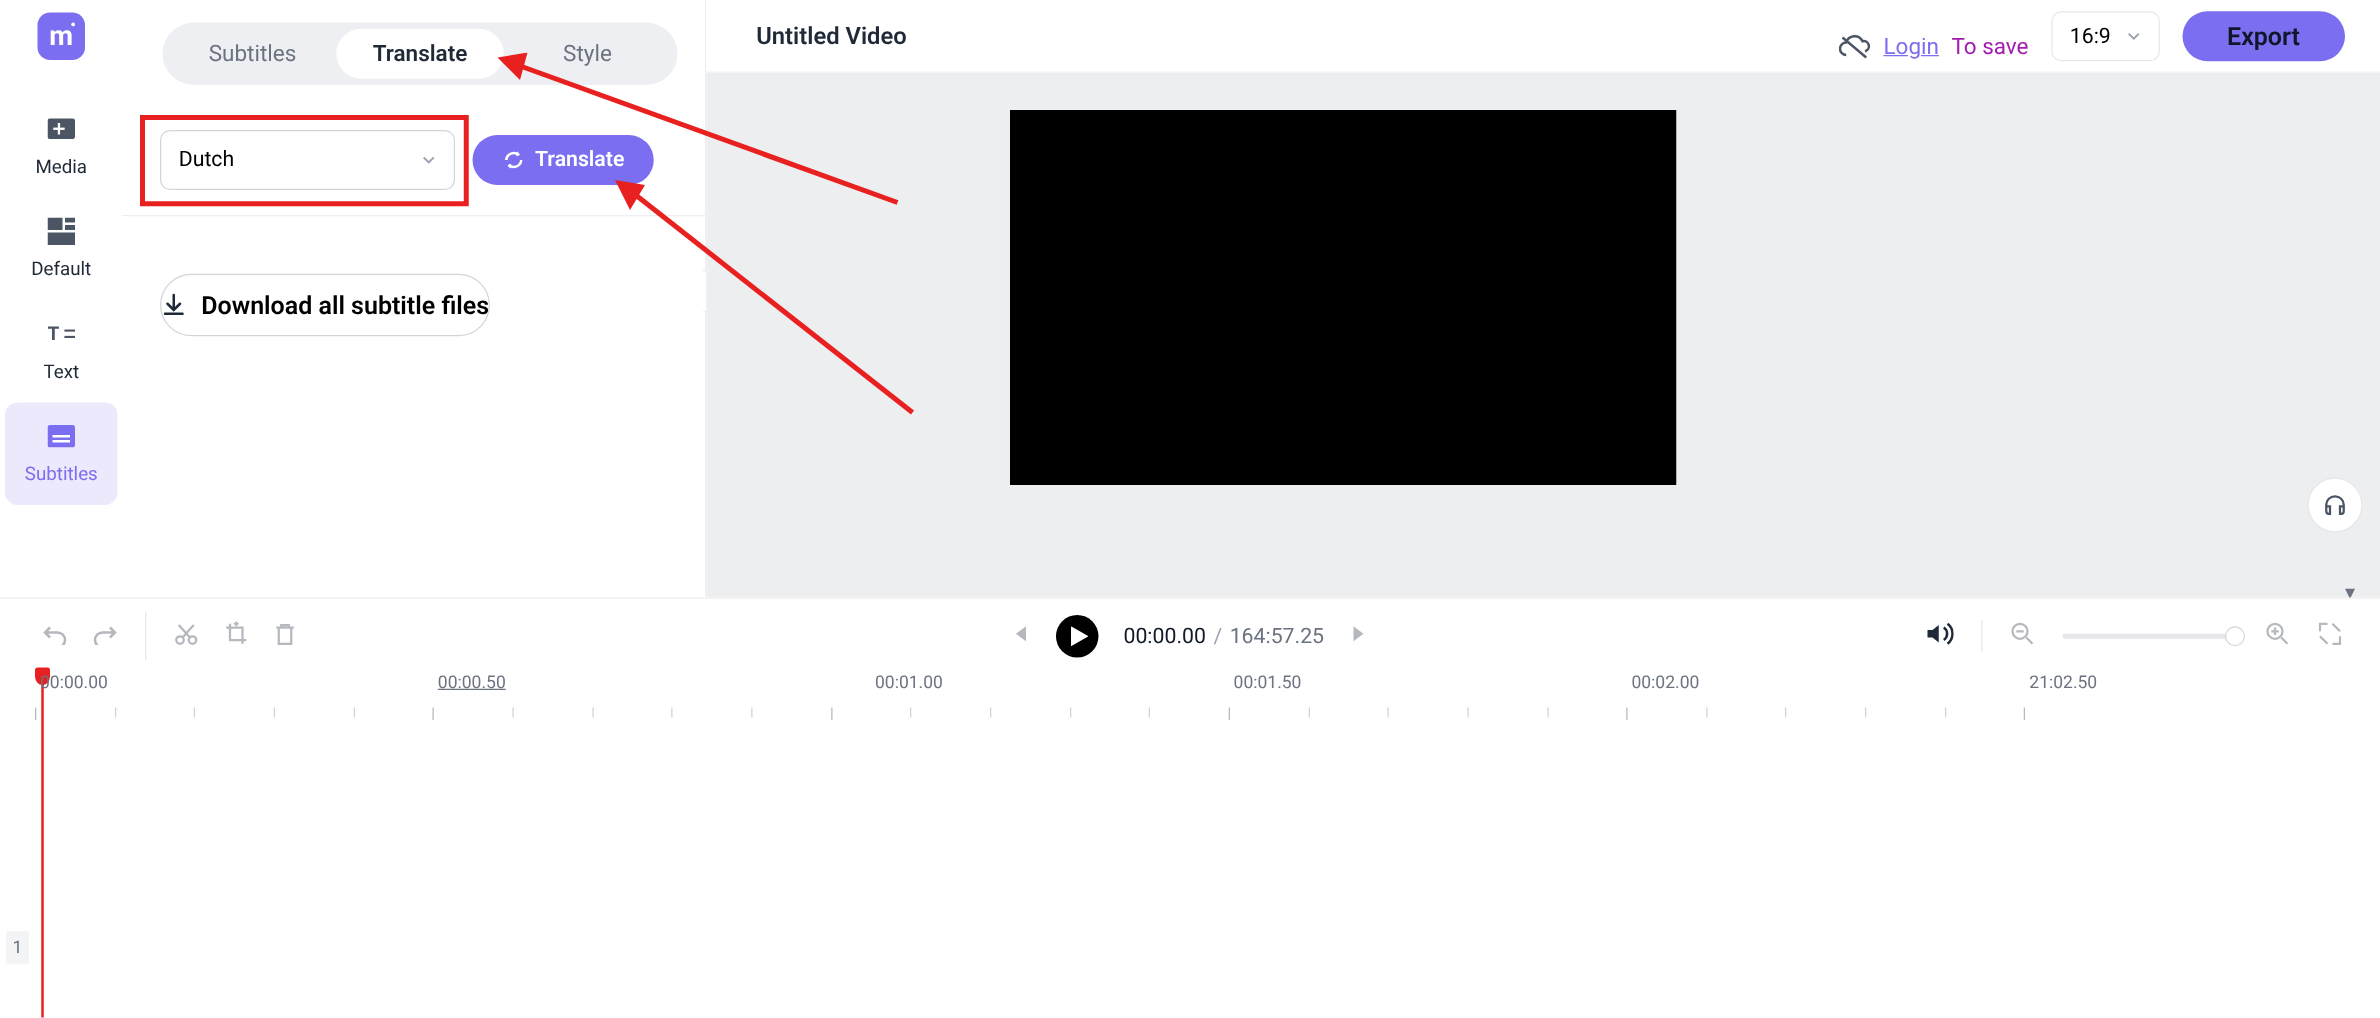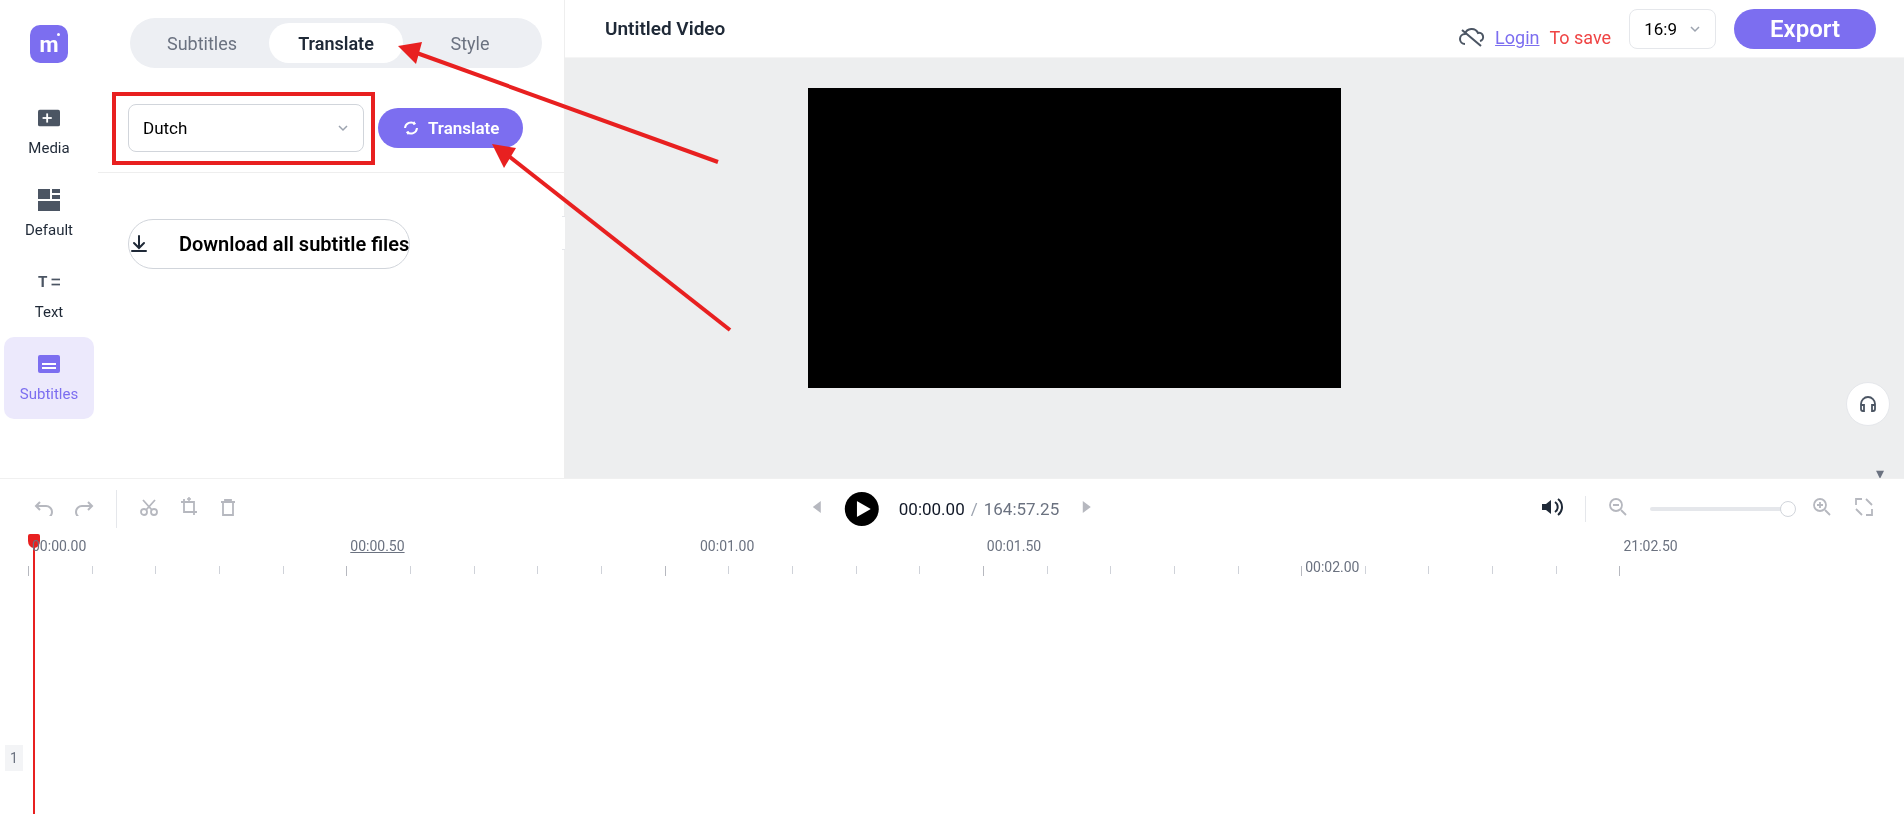--- a/index.html
+++ b/index.html
@@ -1,18 +1,18 @@
 <!DOCTYPE html>
 <html><head>
 <meta charset="utf-8">
 <style>
 * { box-sizing: border-box; margin: 0; padding: 0; font-family: -apple-system, BlinkMacSystemFont, "Segoe UI", Roboto, sans-serif; }
 body { background: #fff; overflow: hidden; width: 1904px; height: 814px; position: relative; }
 
-.left-sidebar { position: absolute; left: 0; top: 0; width: 98px; height: 478px; background: #fff; display: flex; flex-direction: column; align-items: center; padding-top: 25px; }
+.left-sidebar { position: absolute; left: 0; top: 0; width: 98px; height: 478px; background: #fff; display: flex; flex-direction: column; align-items: center; padding-top: 10px; }
 .logo { width: 38px; height: 38px; background: #7c6ef0; border-radius: 10px; display: flex; align-items: center; justify-content: center; margin-bottom: 28px; color: #fff; font-weight: bold; font-size: 22px; position: relative; }
 .logo::before { content: "m"; }
 .logo::after { content: ""; position: absolute; width: 3px; height: 3px; background: #fff; border-radius: 50%; top: 8px; right: 8px; }
 .sidebar-item { width: 90px; display: flex; flex-direction: column; align-items: center; padding: 16px 0; cursor: pointer; font-size: 15px; color: #1f2937; border-radius: 10px; }
 .sidebar-item.active { background: #ece9fc; color: #7c6ef0; }
 .sidebar-icon { width: 22px; height: 22px; margin-bottom: 10px; display: flex; align-items: center; justify-content: center; }
 
 .center-panel { position: absolute; left: 98px; top: 0; width: 467px; height: 478px; border-right: 1px solid #eee; }
 .tabs-container { padding: 18px 22px 0 32px; }
 .tabs-pill { background: #edeff3; border-radius: 25px; height: 50px; display: flex; align-items: center; padding: 5px; }
@@ -25,33 +25,33 @@
 .lang-select { width: 236px; height: 48px; border: 1px solid #d1d5db; border-radius: 8px; padding: 0 14px; display: flex; align-items: center; justify-content: space-between; font-size: 17px; background: #fff; cursor: pointer; }
 .translate-btn { height: 40px; padding: 0 24px; background: #7c6ef0; border: none; border-radius: 22px; color: #fff; font-size: 17px; font-weight: 600; display: flex; align-items: center; gap: 8px; cursor: pointer; }
 
 .lang-list { padding: 32px 30px 0 30px; }
 .lang-row { display: flex; align-items: center; gap: 14px; font-size: 18px; }
 .radio-on { width: 24px; height: 24px; border: 2px solid #7c6ef0; border-radius: 50%; display: flex; align-items: center; justify-content: center; }
 .radio-on::after { content: ""; width: 12px; height: 12px; background: #7c6ef0; border-radius: 50%; }
 .lang-name { color: #7c6ef0; }
 .default-badge { background: #d6e9fb; color: #5f8fd7; padding: 3px 10px; border-radius: 4px; font-size: 17px; }
 
-.download-btn { margin: 46px 30px 0 30px; height: 50px; border: 1px solid #d1d5db; border-radius: 28px; background: #fff; display: flex; align-items: center; justify-content: center; gap: 30px; font-size: 20px; font-weight: 600; cursor: pointer; }
+.download-btn { margin: 46px 30px 0 30px; height: 50px; border: 1px solid #d1d5db; border-radius: 28px; background: #fff; display: flex; align-items: center; justify-content: center; gap: 12px; font-size: 20px; font-weight: 600; cursor: pointer; }
 
 .collapse-handle { position: absolute; left: 562px; top: 216px; width: 10px; height: 34px; background: #fff; border: 1px solid #e5e7eb; border-left: none; border-radius: 0 6px 6px 0; display: flex; align-items: center; justify-content: center; color: #9ca3af; font-size: 12px; cursor: pointer; }
 
 .preview-panel { position: absolute; left: 565px; top: 0; right: 0; height: 478px; background: #fff; }
 .preview-header { height: 58px; display: flex; align-items: center; justify-content: space-between; padding: 0 28px 0 40px; border-bottom: 1px solid #f5f5f5; }
 .proj-title { font-size: 19px; font-weight: 600; color: #1f2937; }
 .header-right { display: flex; align-items: flex-end; gap: 18px; }
 .login-area { display: flex; align-items: center; gap: 10px; font-size: 18px; }
 .login-link { color: #7c6ef0; text-decoration: underline; cursor: pointer; }
-.to-save { color: #ef4444; }
+.to-save { color: #a21caf; }
 .aspect-select { height: 40px; border: 1px solid #e5e7eb; border-radius: 8px; padding: 0 14px; display: flex; align-items: center; gap: 12px; cursor: pointer; font-size: 17px; }
-.export-btn { height: 40px; padding: 0 36px; background: #7c6ef0; border: none; border-radius: 22px; color: #ffffff; font-size: 24px; font-weight: 600; cursor: pointer; }
+.export-btn { height: 40px; padding: 0 36px; background: #7c6ef0; border: none; border-radius: 22px; color: #0f172a; font-size: 20px; font-weight: 600; cursor: pointer; }
 .preview-body { height: 420px; background: #edeeef; position: relative; }
 .video-box { position: absolute; left: 243px; top: 30px; width: 533px; height: 300px; background: #000; }
 .support-btn { position: absolute; right: 14px; bottom: 52px; width: 44px; height: 44px; border-radius: 50%; background: #fff; border: 1px solid #e5e7eb; display: flex; align-items: center; justify-content: center; cursor: pointer; }
 .expand-toggle { position: absolute; right: 14px; bottom: 0; width: 14px; height: 14px; color: #6b7280; cursor: pointer; }
 
 .toolbar { position: absolute; left: 0; top: 478px; right: 0; height: 60px; display: flex; align-items: center; border-top: 1px solid #f0f0f0; }
 .tool-group-left { display: flex; align-items: center; gap: 20px; padding: 0 22px 0 34px; border-right: 1px solid #e5e7eb; height: 38px; }
 .tool-group-mid { display: flex; align-items: center; gap: 20px; padding: 0 22px; }
 .tool-icon { color: #b6b8bf; cursor: pointer; }
 .player-controls { position: absolute; left: 50%; transform: translateX(-50%); display: flex; align-items: center; gap: 20px; }
@@ -284,21 +284,21 @@
       <div class="ruler-tick" style="left: 700.239px;"></div>
       <div class="ruler-tick" style="left: 763.897px;"></div>
       <div class="ruler-tick" style="left: 827.556px;"></div>
       <div class="ruler-tick" style="left: 891.214px;"></div>
       <div class="ruler-label" style="left: 958.872px; text-align: center;">00:01.50</div>
       <div class="ruler-tick major" style="left: 954.872px;"></div>
       <div class="ruler-tick" style="left: 1018.53px;"></div>
       <div class="ruler-tick" style="left: 1082.19px;"></div>
       <div class="ruler-tick" style="left: 1145.85px;"></div>
       <div class="ruler-tick" style="left: 1209.5px;"></div>
-      <div class="ruler-label" style="left: 1277.16px; margin-top: 21px;">00:02.00</div>
+      <div class="ruler-label" style="left: 1277.16px;">00:02.00</div>
       <div class="ruler-tick major" style="left: 1273.16px;"></div>
       <div class="ruler-tick" style="left: 1336.82px;"></div>
       <div class="ruler-tick" style="left: 1400.48px;"></div>
       <div class="ruler-tick" style="left: 1464.14px;"></div>
       <div class="ruler-tick" style="left: 1527.79px;"></div>
       <div class="ruler-label" style="left: 1595.45px;">21:02.50</div>
       <div class="ruler-tick major" style="left: 1591.45px;"></div>
     </div>
 </div>
 

